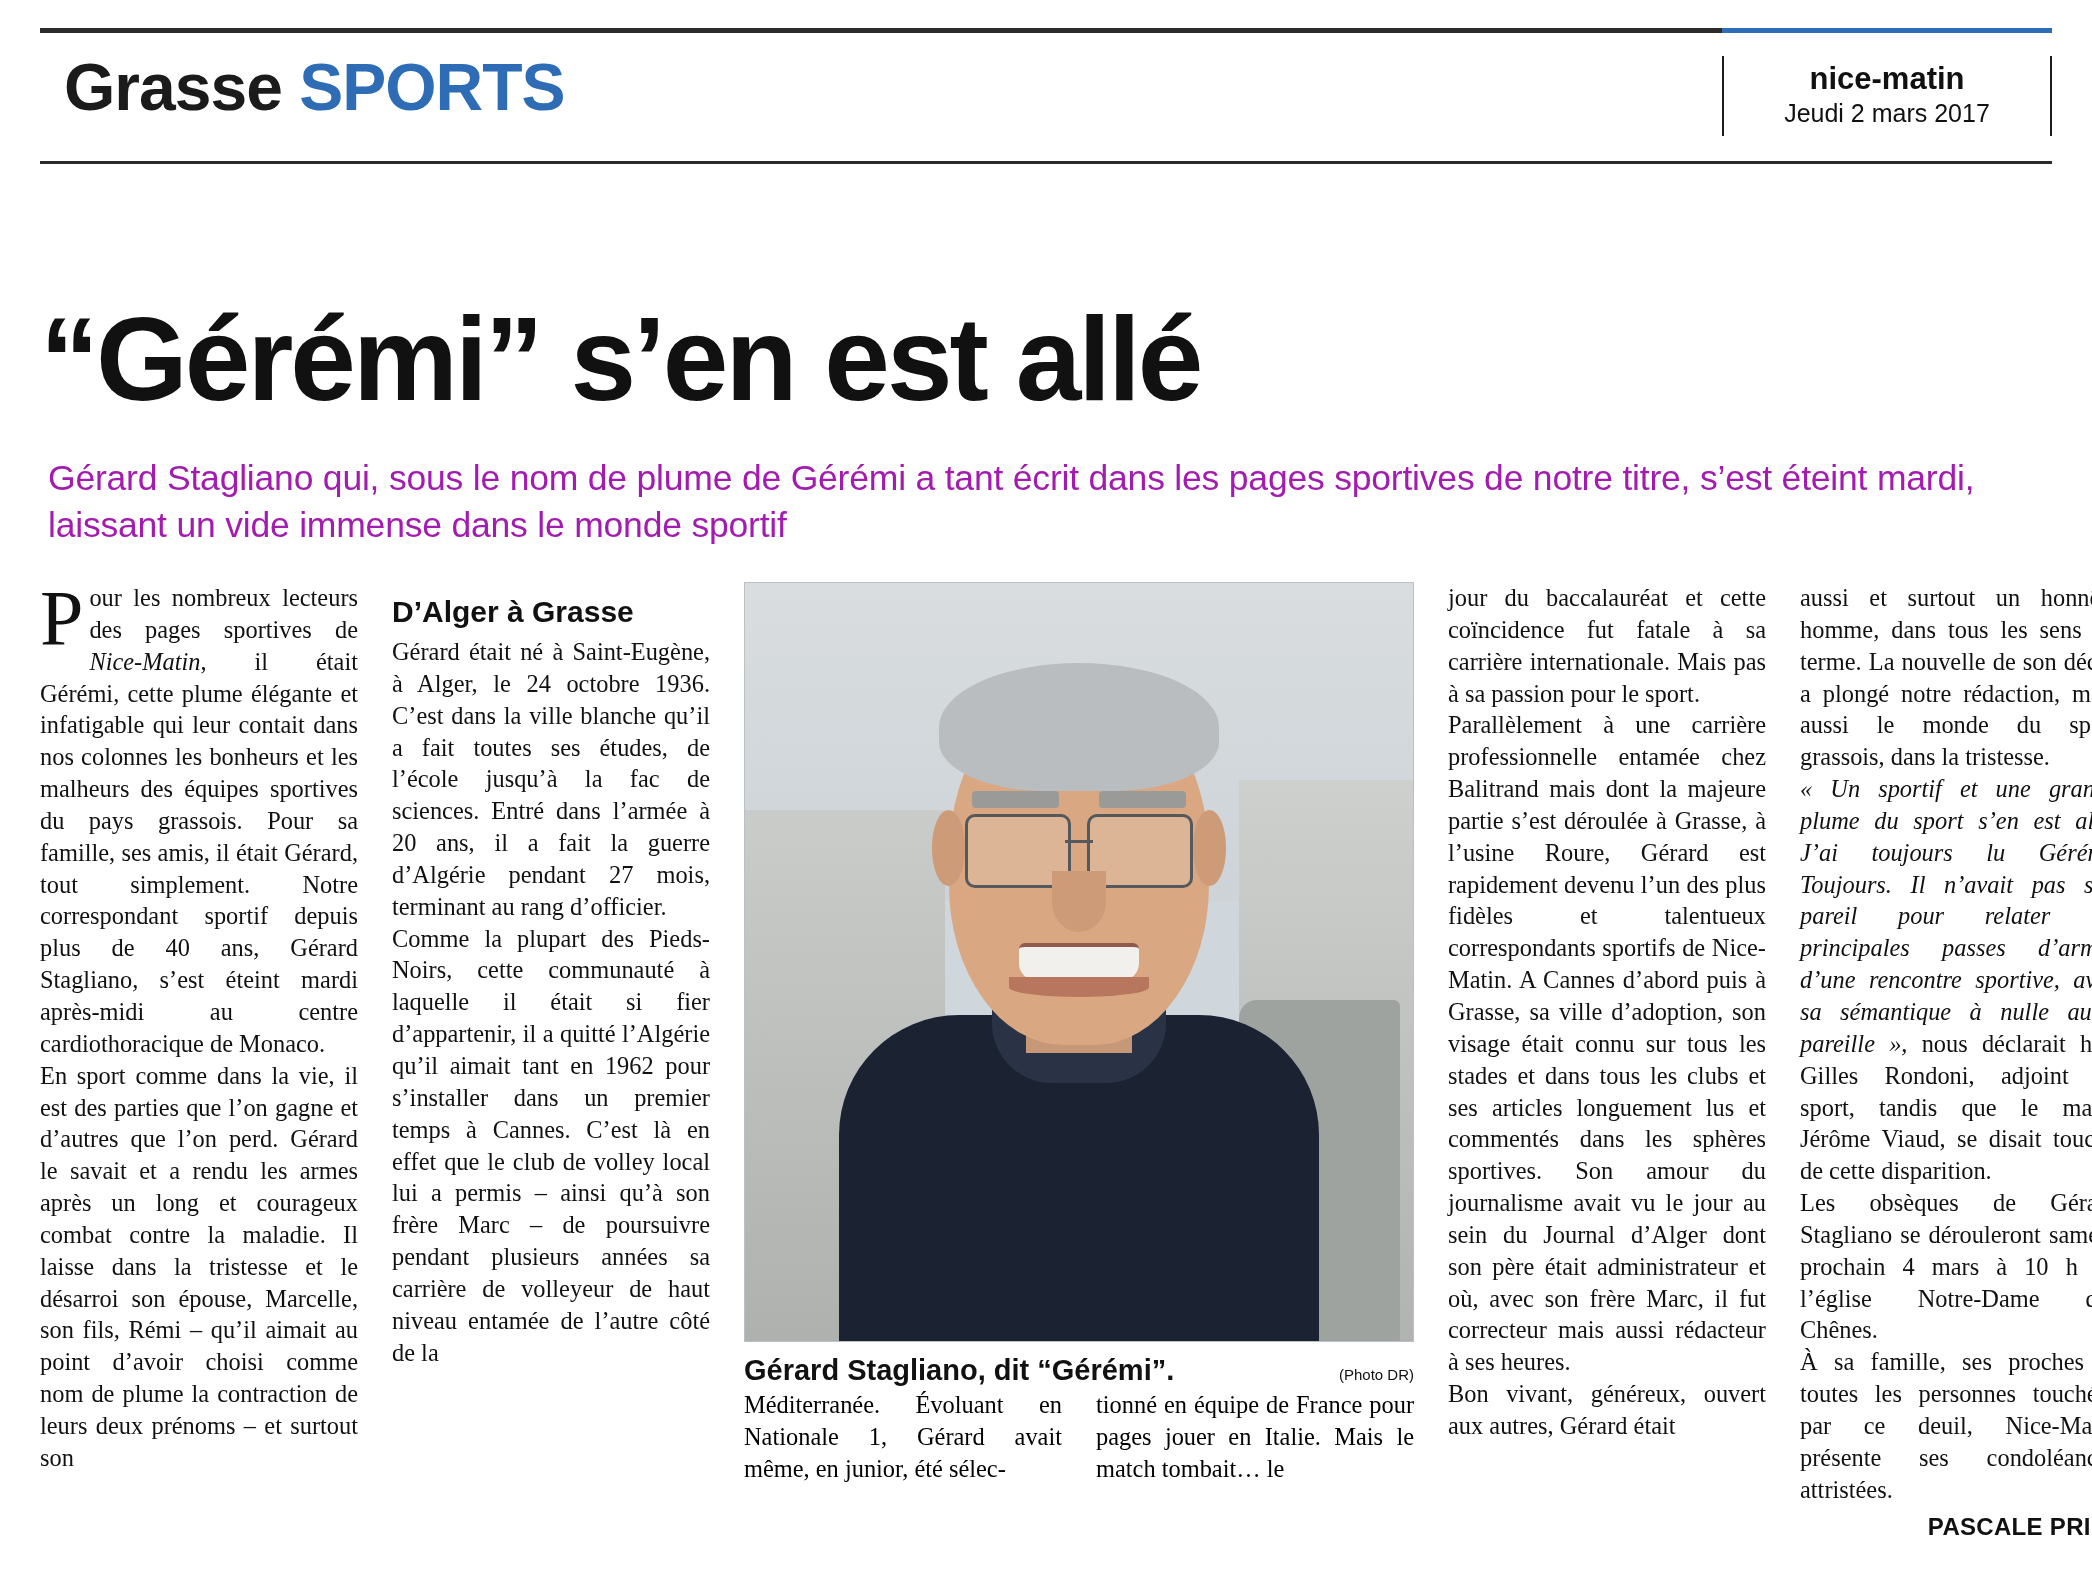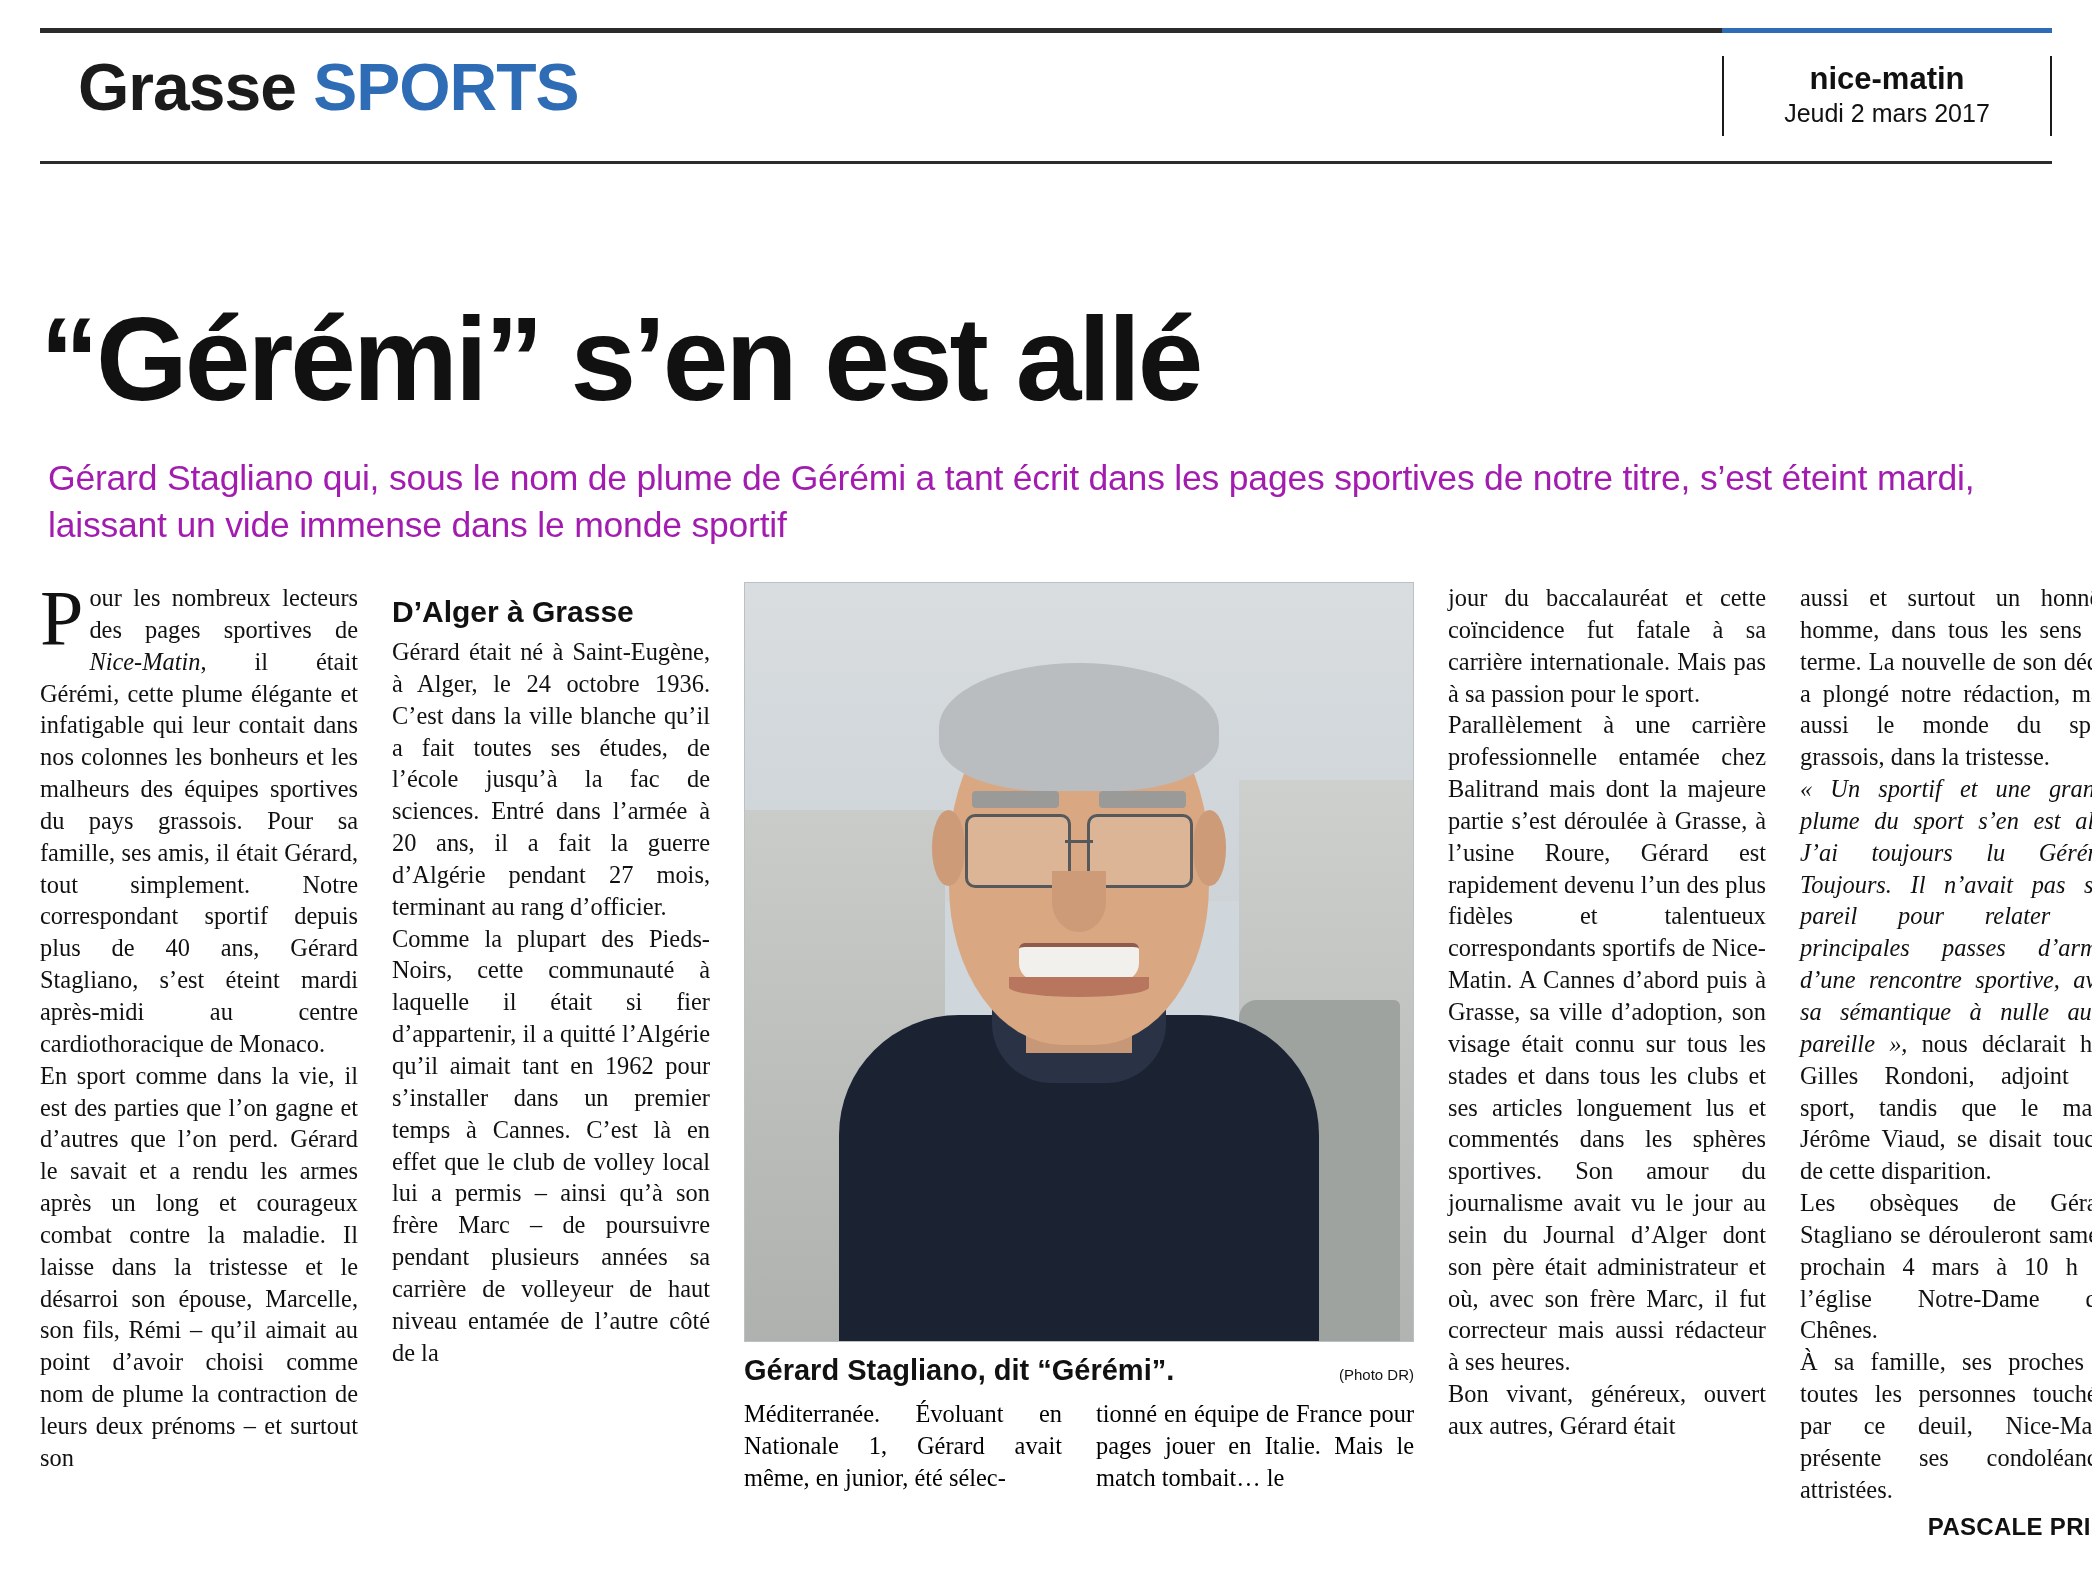--- a/index.html
+++ b/index.html
@@ -44,21 +44,21 @@
   
   .masthead {
     position: absolute;
     left: 40px;
     right: 40px;
     top: 46px;
     height: 118px;
   }
   .masthead-title {
     position: absolute;
-    left: 38px;
+    left: 24px;
     top: 8px;
     font-size: 66px;
     line-height: 1;
     font-weight: bold;
     letter-spacing: -1px;
     white-space: nowrap;
   }
   .masthead-title .city { color: #1b1b1b; }
   .masthead-title .section { color: #2e6db5; }
   .brand-block {
@@ -345,21 +345,21 @@
     font-weight: bold;
     font-size: 29px;
     color: #111;
   }
   .caption-credit {
     font-family: "Liberation Sans", sans-serif;
     font-size: 15px;
     color: #111;
   }
   .photo-under {
-    margin-top: 11px;
+    margin-top: 2px;
     position: relative;
     height: 120px;
   }
   .under-col {
     position: absolute;
     top: 0;
     width: 318px;
     font-family: "Liberation Serif", serif;
     font-size: 24.4px;
     line-height: 1.305;

